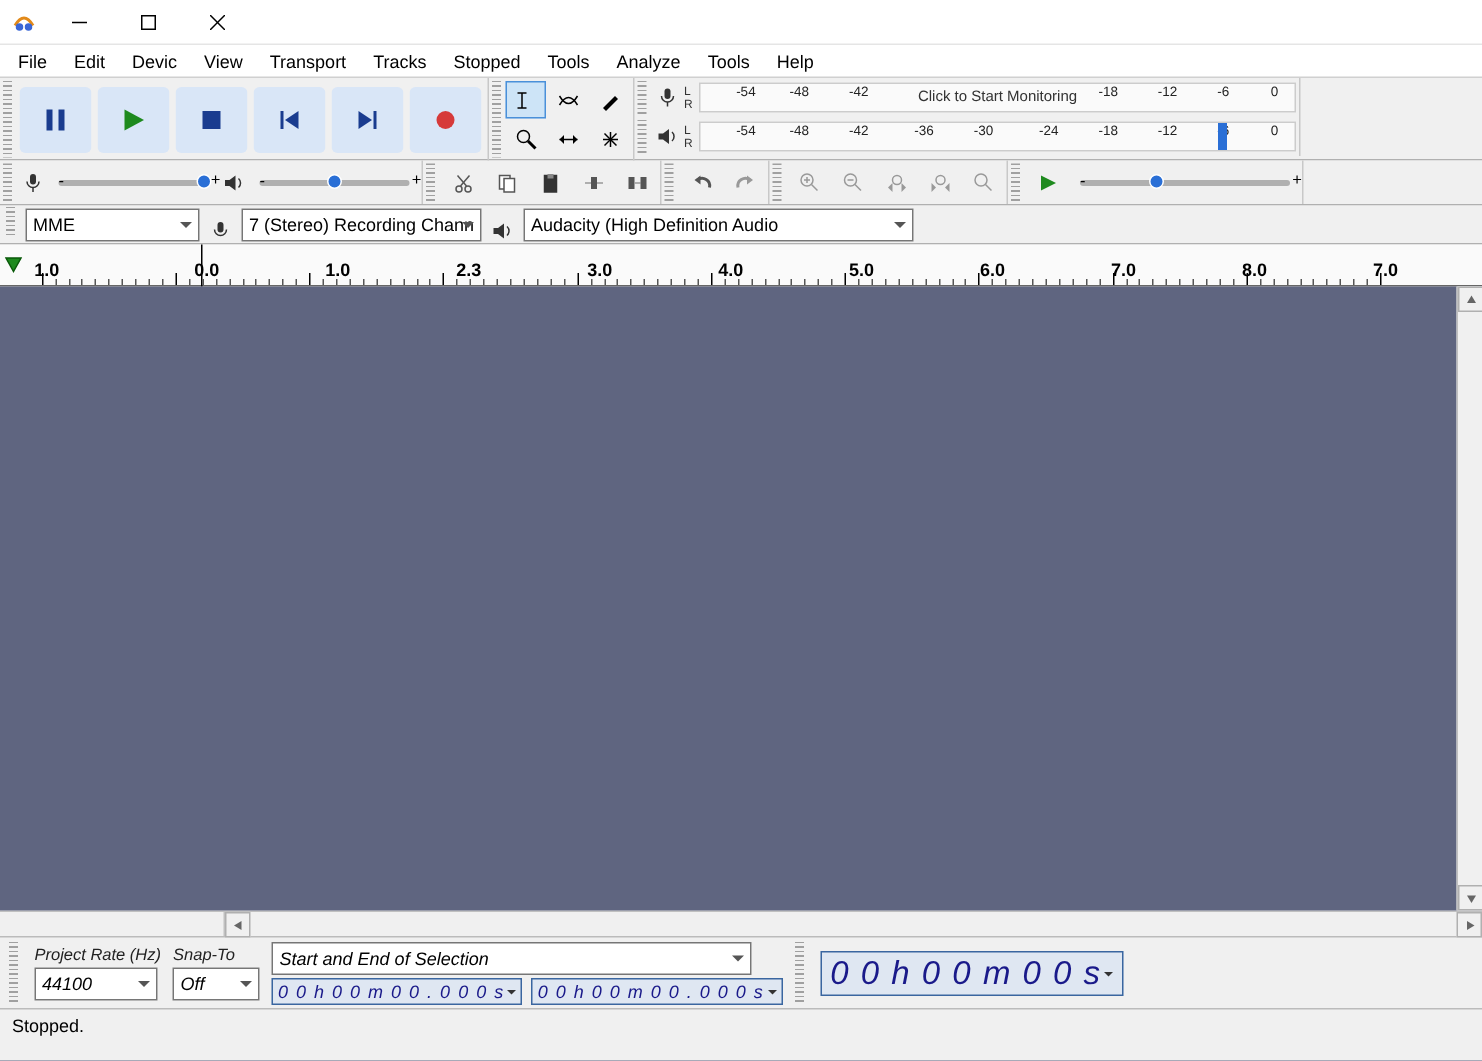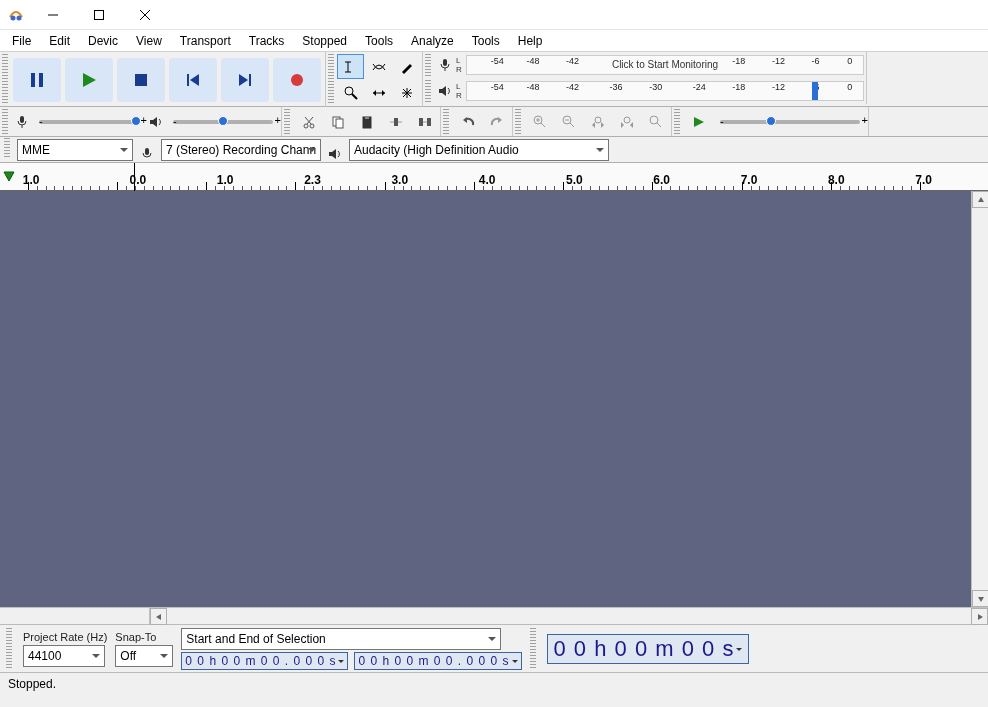--- a/index.html
+++ b/index.html
@@ -35,21 +35,21 @@
 .timeline .pin { width: 18px; display:flex; justify-content:center; }
 .time-ruler { flex: 1; position: relative; height: 100%; }
 .time-ruler .t-label { position: absolute; top: 10px; font-size: 12px; font-weight: bold; color: #000; }
 .time-ruler .t-major { position: absolute; bottom: 0; width: 1px; height: 8px; background: #000; }
 .time-ruler .t-minor { position: absolute; bottom: 0; width: 1px; height: 4px; background: #555; }
 .track-area { height: 416px; background: #5f6580; position: relative; }
 .hscroll { height: 17px; background: #f0f0f0; border-top: 1px solid #c0c0c0; display: flex; }
 .hscroll .left-gap { width: 150px; border-right: 1px solid #c0c0c0; }
 .hscroll .track { flex: 1; position: relative; }
 .hscroll .arrow { width: 17px; height: 17px; border: 1px solid #b0b0b0; display:flex; align-items:center; justify-content:center; background:#f0f0f0;}
-.selection-bar { height: 48px; background: #f0f0f0; border-top: 1px solid #bbb; display: flex; align-items: center; padding: 3px 6px; gap: 8px; }
+.selection-bar { height: 48px; background: #f0f0f0; border-top: 1px solid #bbb; display: flex; align-items: center; padding: 3px 6px; gap: 8px; font-style: italic; }
 .sel-group { display: flex; flex-direction: column; gap: 2px; }
 .sel-label { font-size: 11px; color: #222; }
 .time-display { font-family: "Consolas","Courier New",monospace; background: #dfe7f2; border: 1px solid #3a66a0; padding: 1px 3px; letter-spacing: 1px; color: #1a1a8a; display:flex; align-items:center; }
 .time-display.big { font-size: 22px; padding: 1px 6px; justify-content: flex-end; }
 .time-display .drop { margin-left:2px; border:3px solid transparent; border-top-color:#333; display:inline-block; transform: translateY(2px);}
 .statusbar { height: 22px; background: #f0f0f0; border-top: 1px solid #bbb; display: flex; align-items: center; padding: 0 8px; font-size: 12px; }
 .vscroll { position:absolute; right:0; top:0; bottom:0; width:17px; background:#f0f0f0; border-left:1px solid #c0c0c0; }
 .vscroll .arrow { width:17px; height:17px; border:1px solid #b0b0b0; display:flex; align-items:center; justify-content:center; background:#f0f0f0;}
 svg { display:block; }
 .edit-row { display:flex; align-items:center; gap:2px; padding:2px; border-right:1px solid #c8c8c8;}

